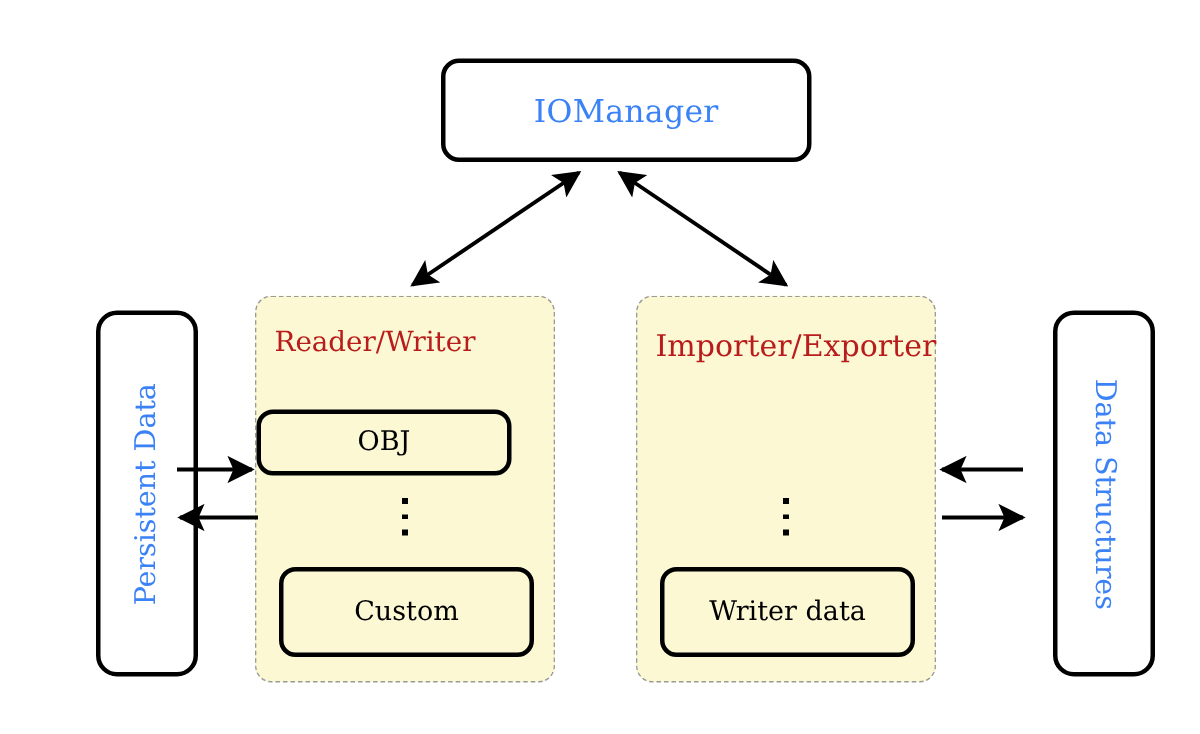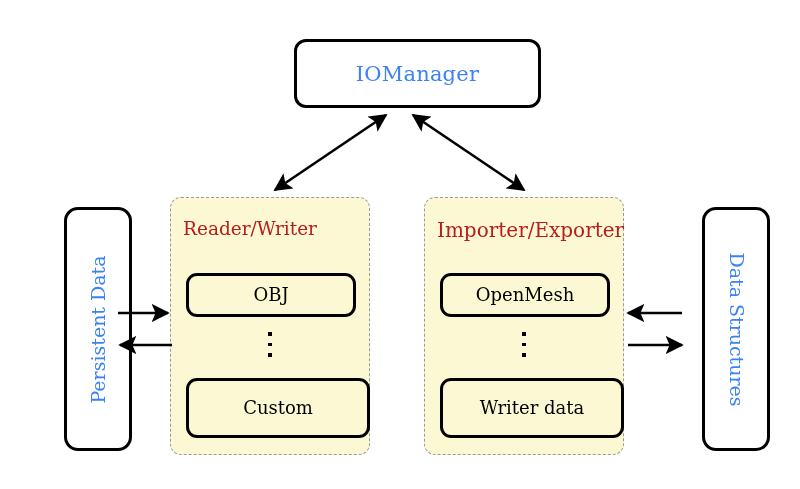--- a/index.html
+++ b/index.html
@@ -87,22 +87,22 @@
     border-radius: 11px;
     background: #fbf8d3;
     display: flex;
     align-items: center;
     justify-content: center;
     text-align: center;
     font-size: 18px;
     line-height: 1.18;
     color: #000000;
   }
-  .item-top    { left: 15px; top: 75px;  width: 170px; height: 44px; text-align: center; }
-  .item-bottom { left: 15px; top: 180px; width: 184px; height: 60px; }
+  .item-top    { left: 0; top: 75px;  width: 170px; height: 44px; text-align: center; }
+  .item-bottom { left: 15px; top: 180px; width: 170px; height: 60px; }
 
   
   .vdots {
     position: absolute;
     left: 0; right: 0;
     top: 134px;
     display: flex;
     flex-direction: column;
     align-items: center;
     gap: 7px;
@@ -156,23 +156,20 @@
     <div class="abs item-box item-bottom">
       <span>
         <span>Custom</span><br>
       </span>
     </div>
   </div>
 
   <div class="abs group-panel" id="panel-importerexporter">
     <div class="panel-title">Importer/Exporter</div>
 
-    <div class="abs item-box item-top">
-      <span>OpenMesh</span>
-    </div>
 
     <div class="vdots">
       <i></i>
         <i></i>
         <i></i>
     </div>
 
     <div class="abs item-box item-bottom">
       <span>
         <span>Writer data</span><br>

